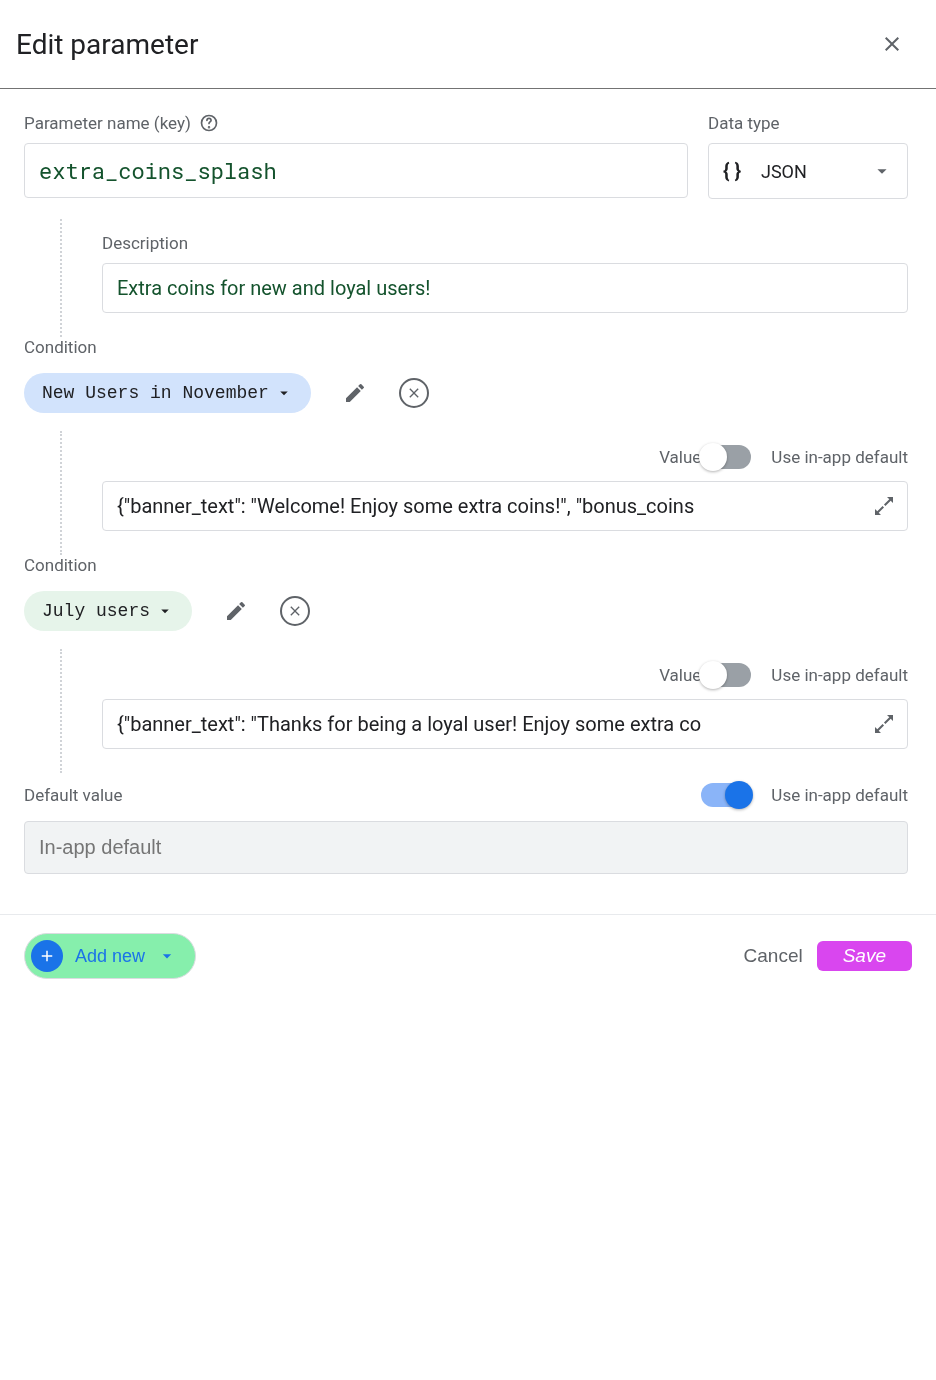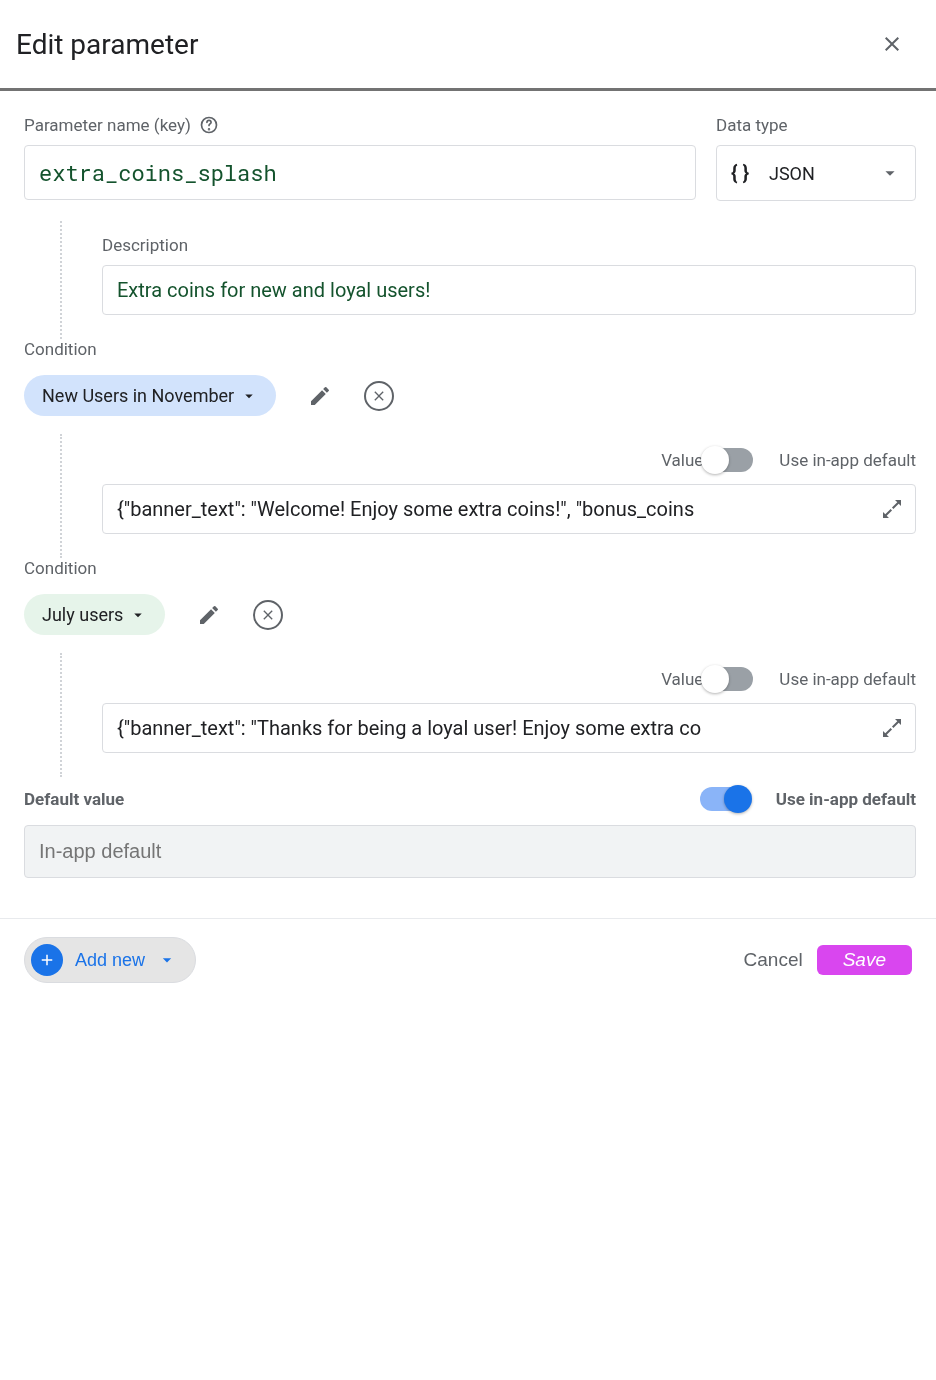--- a/index.html
+++ b/index.html
@@ -8,38 +8,38 @@
       color: #202124;
       background: #fff;
       width: 936px;
     }
     
     .header {
       display: flex;
       justify-content: space-between;
       align-items: center;
       padding: 24px 24px 24px 16px;
-      border-bottom: 3px solid #737373;
+      border-bottom: 1px solid #737373;
     }
     .header-title {
       font-size: 28px;
       font-weight: 400;
       color: #202124;
     }
     .close-btn {
       background: none;
       border: none;
       cursor: pointer;
       padding: 8px;
       color: #5f6368;
       display: flex;
     }
     
     .content {
-      padding: 24px 20px 40px 24px;
+      padding: 24px 28px 40px 24px;
     }
     
     .row-top {
       display: flex;
       gap: 20px;
       margin-bottom: 20px;
     }
     .param-name-col { flex: 1; }
     .data-type-col { width: 200px; }
     
@@ -99,20 +99,21 @@
       margin-bottom: 18px;
     }
     .chip {
       display: inline-flex;
       align-items: center;
       gap: 6px;
       padding: 10px 18px;
       border-radius: 24px;
       font-size: 18px;
       cursor: pointer;
+      font-family: Liberation Mono, monospace;
     }
     .chip.blue { background: #d2e3fc; color: #202124; }
     .chip.green { background: #e6f4ea; color: #202124; }
     
     .icon-btn {
       background: none;
       border: none;
       cursor: pointer;
       color: #5f6368;
       display: flex;
@@ -128,21 +129,21 @@
     
     .value-header {
       display: flex;
       justify-content: flex-end;
       align-items: center;
       margin-bottom: 12px;
     }
     .toggle-wrap {
       display: flex;
       align-items: center;
-      gap: 26px;
+      gap: 20px;
     }
     .toggle {
       width: 50px; height: 24px; border-radius: 12px;
       position: relative; cursor: pointer;
     }
     .toggle.off { background: #9aa0a6; }
     .toggle.off::after {
       content: ''; position: absolute; left: -2px; top: -2px;
       width: 28px; height: 28px; background: #fff; border-radius: 50%;
       box-shadow: 0 1px 3px rgba(0,0,0,0.3);
@@ -173,21 +174,20 @@
       position: absolute; right: 12px; top: 50%; transform: translateY(-50%);
       color: #5f6368; cursor: pointer;
     }
     
     .default-value-row {
       display: flex;
       justify-content: space-between;
       align-items: center;
       margin-bottom: 14px;
       margin-top: 10px;
-      font-weight: bold;
     }
     .default-input {
       width: 100%;
       border: 1px solid #dadce0;
       border-radius: 4px;
       padding: 14px 14px;
       font-size: 20px;
       color: #5f6368;
       background: #f1f3f4;
     }
@@ -199,21 +199,21 @@
       justify-content: space-between;
       align-items: center;
     }
     .add-new-btn {
       display: inline-flex;
       align-items: center;
       gap: 12px;
       border: 1px solid #dadce0;
       border-radius: 24px;
       padding: 6px 18px 6px 6px;
-      background: #e5e5e5;
+      background: #86efac;
       cursor: pointer;
       color: #1a73e8;
       font-size: 18px;
       font-weight: 500;
     }
     .plus-circle {
       width: 32px; height: 32px; border-radius: 50%;
       background: #1a73e8; color: #fff;
       display: flex; align-items: center; justify-content: center;
     }

